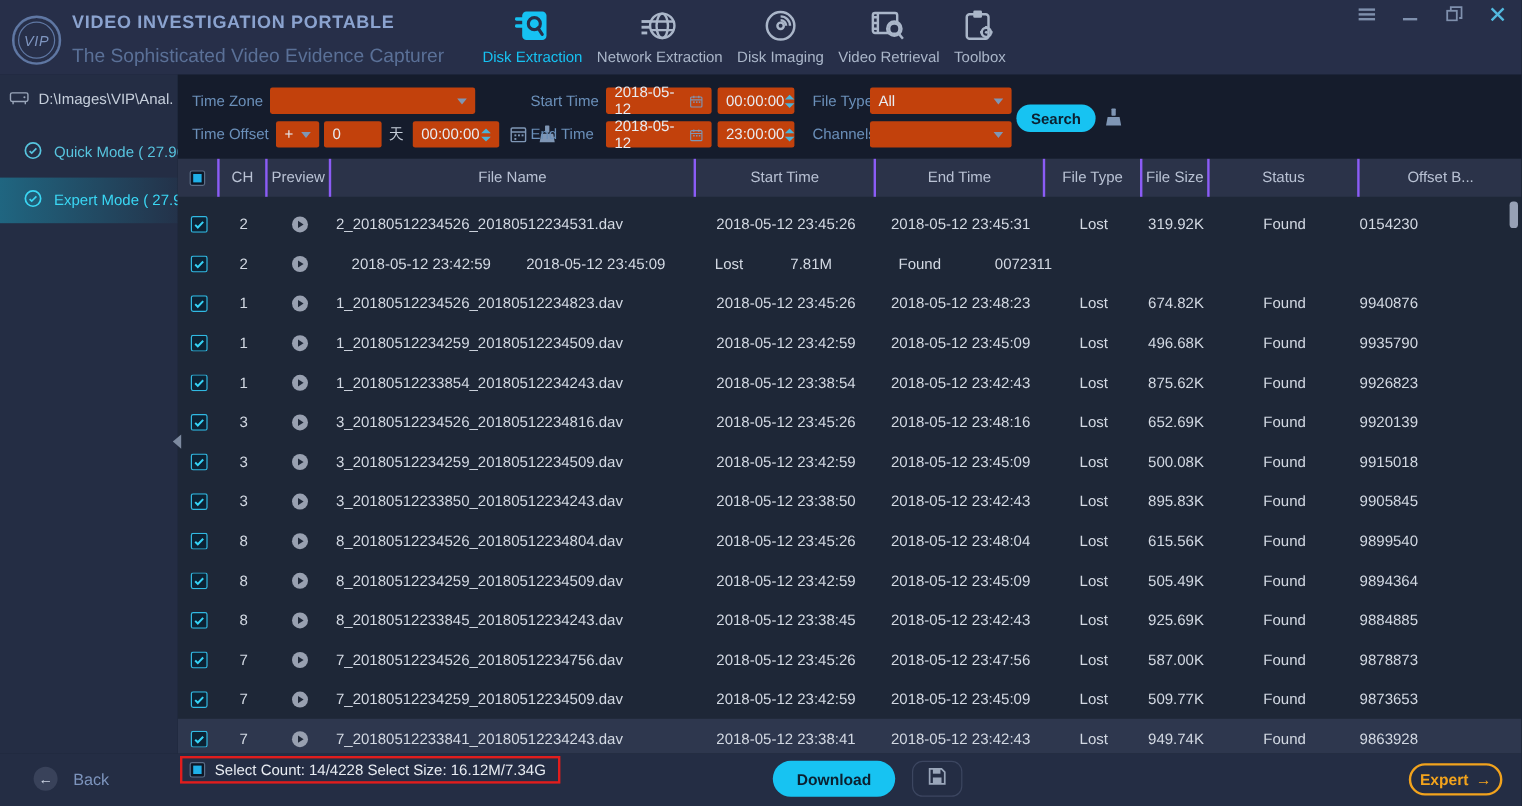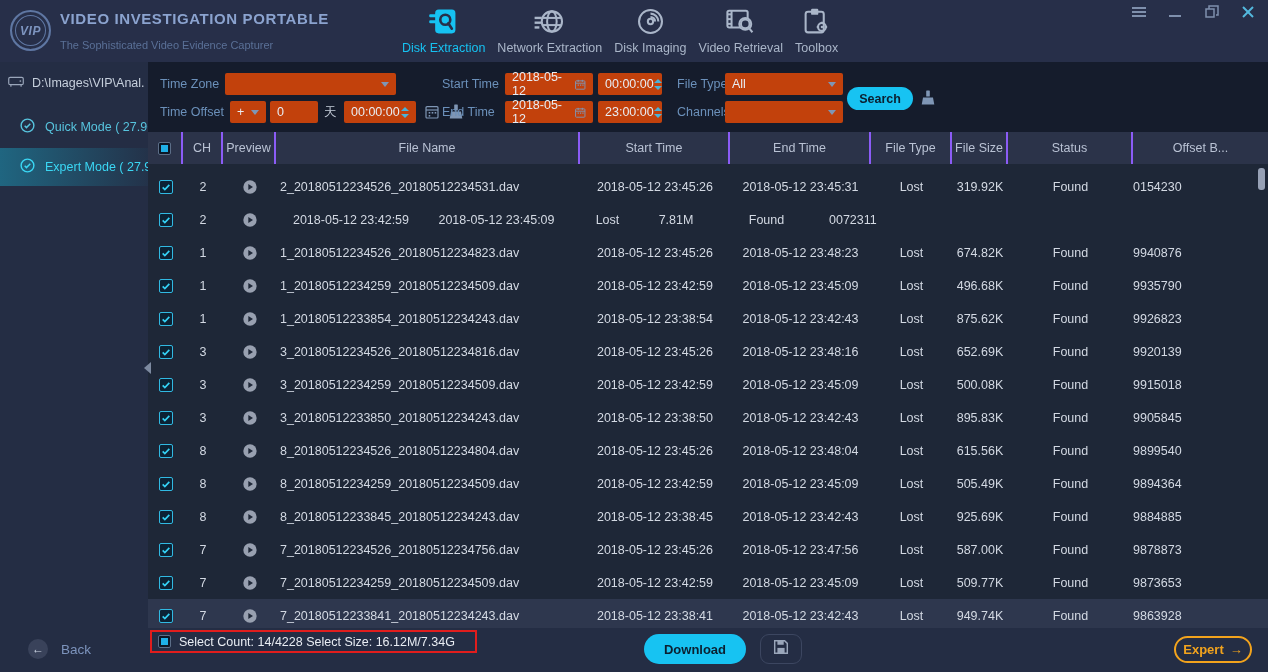--- a/index.html
+++ b/index.html
@@ -3,23 +3,23 @@
 <meta charset="utf-8">
 <style>
 *{margin:0;padding:0;box-sizing:border-box}
 html,body{width:1268px;height:672px;overflow:hidden}
 body{position:relative;background:#1d2537;font-family:"Liberation Sans",sans-serif;color:#d3d9e3}
 .dots{background-image:radial-gradient(rgba(130,150,190,.06) 1px,transparent 1px);background-size:7px 7px}
 
 
 .titlebar{position:absolute;top:0;left:0;right:0;height:62px;background:#272f49;z-index:10}
 .logo{position:absolute;left:10px;top:10px;display:flex;gap:9px;align-items:center}
-.badge{width:41px;height:41px;border-radius:50%;border:2px solid #5f77a3;box-shadow:inset 0 0 0 3px #272f49,inset 0 0 0 4px #5f77a3;display:flex;align-items:center;justify-content:center;color:#7e95c0;font-weight:bold;font-style:italic;font-size:12px;letter-spacing:.5px}
+.badge{width:41px;height:41px;border-radius:50%;border:2px solid #5f77a3;box-shadow:inset 0 0 0 3px #272f49,inset 0 0 0 4px #5f77a3;display:flex;align-items:center;justify-content:center;color:#7e95c0;font-weight:normal;font-style:italic;font-size:12px;letter-spacing:.5px}
 .app-title{color:#8ba3cf;font-weight:bold;font-size:15px;letter-spacing:.6px}
-.app-sub{color:#5a7097;font-size:11px;margin-top:12px}
+.app-sub{color:#5a7097;font-size:16px;margin-top:12px}
 .nav{position:absolute;left:402px;top:7px;display:flex;gap:12px}
 .nav-item{display:flex;flex-direction:column;align-items:center;gap:5px;color:#aab6c9;cursor:pointer}
 .nav-item svg{width:31px;height:29px;display:block}
 .nav-item .lbl{font-size:12.5px;white-space:nowrap}
 .nav-item.active{color:#16c2f2}
 .winctl{position:absolute;right:14px;top:5px;display:flex;gap:23px;align-items:center;color:#7f90ad}
 .winctl span{cursor:pointer;display:flex;align-items:center}
 .winctl svg{display:block}
 
 
@@ -65,21 +65,21 @@
 .cb-ind{width:13px;height:13px;border:1px solid #5c6e88;border-radius:2px;background:#0d1726;display:flex;align-items:center;justify-content:center;cursor:pointer}
 .cb-ind i{width:7px;height:7px;background:#1fb0e8;display:block}
 .play{width:16px;height:16px;cursor:pointer}
 .play svg{display:block;width:100%;height:100%}
 .scrollthumb{position:absolute;right:3px;top:36px;width:7px;height:22px;border-radius:3px;background:#97a1b5;cursor:pointer;z-index:6}
 
 
 .footer{position:absolute;left:0;right:0;bottom:0;height:44px;background:#242d44;z-index:12}
 .back{position:absolute;left:28px;top:11px;display:flex;gap:13px;align-items:center;color:#7d94bd;font-size:13.5px;cursor:pointer}
 .back-circle{width:20px;height:20px;border-radius:50%;background:#39425a;color:#cdd5e4;display:flex;align-items:center;justify-content:center;font-size:12px}
-.selbox{position:absolute;left:150px;top:2px;height:23px;border:2px solid #e11d1d;display:flex;gap:8px;align-items:center;padding:0 20px 0 6px;color:#e8ecf2;font-size:12.5px;white-space:nowrap;background:#242d44}
+.selbox{position:absolute;left:150px;top:2px;height:23px;border:2px solid #e11d1d;display:flex;gap:8px;align-items:center;padding:0 10px 0 6px;color:#e8ecf2;font-size:12.5px;white-space:nowrap;background:#242d44}
 .download{position:absolute;left:644px;top:6px;width:102px;height:30px;border-radius:15px;background:#17c3f2;color:#0b2030;font-weight:bold;font-size:13px;display:flex;align-items:center;justify-content:center;cursor:pointer}
 .savebtn{position:absolute;left:760px;top:6px;width:42px;height:30px;border-radius:9px;border:1px solid #3c4660;display:flex;align-items:center;justify-content:center;cursor:pointer}
 .expertbtn{position:absolute;right:16px;top:8px;width:78px;height:27px;border-radius:14px;border:2px solid #f2a31d;color:#f2a31d;font-size:13px;font-weight:bold;display:flex;gap:6px;align-items:center;justify-content:center;cursor:pointer}
 .expertbtn .arrow{font-weight:bold}
 </style>
 </head>
 <body class="dots">
 
 <div class="titlebar dots">
   <div class="logo">

